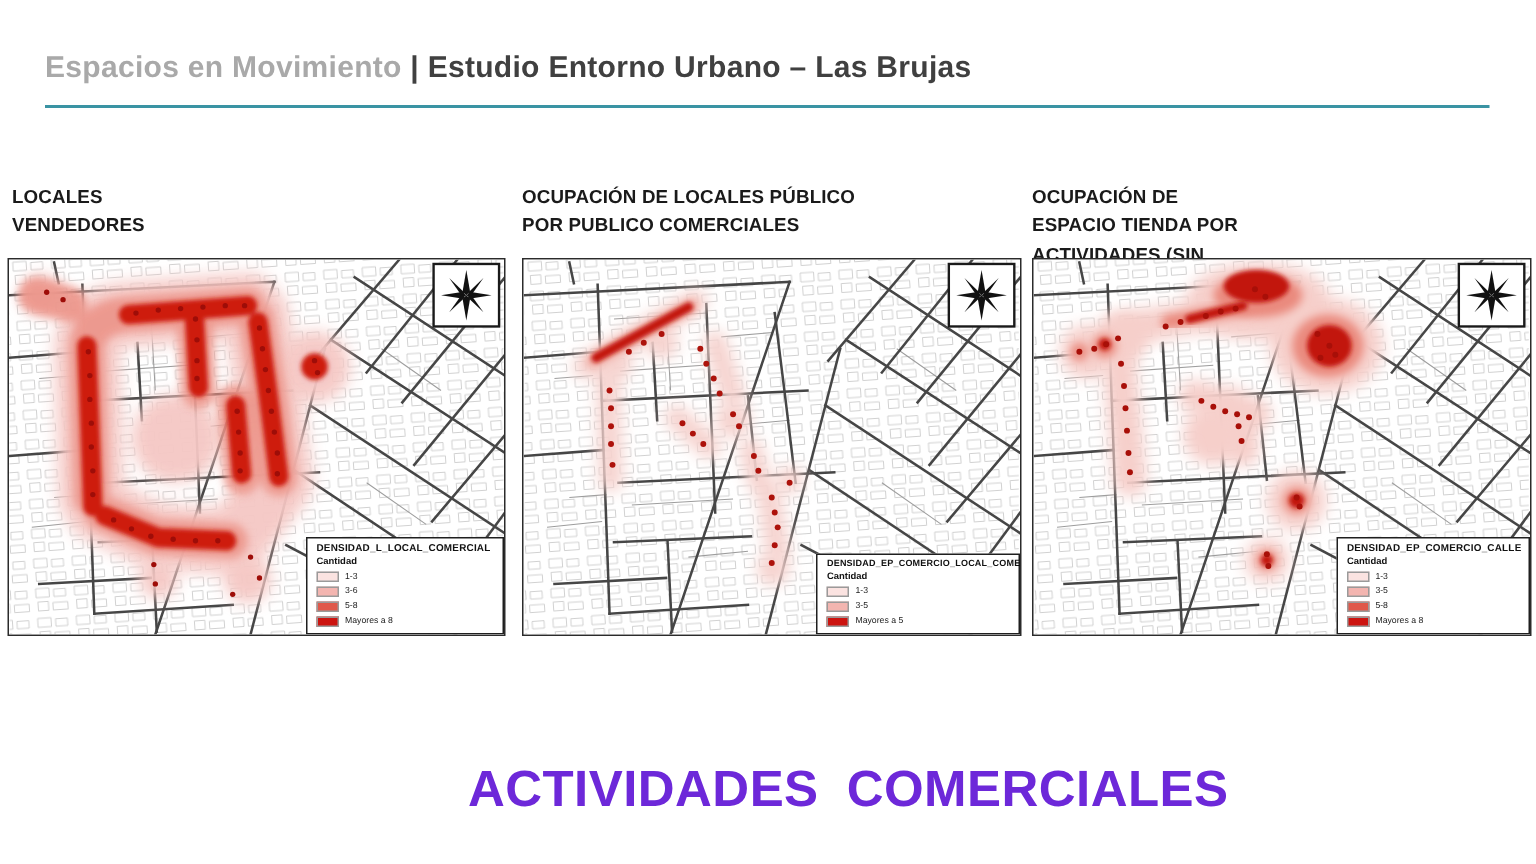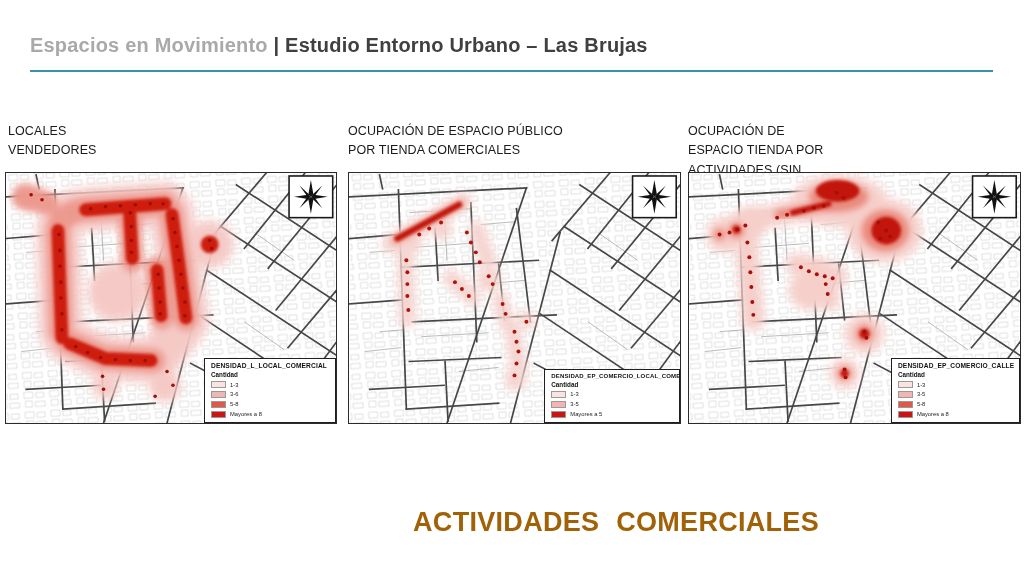--- a/index.html
+++ b/index.html
@@ -8,21 +8,21 @@
   .slide { position:relative; width:832px; height:576px; background:#fff; }
 
   
   .header-title { position:absolute; left:30px; top:34px; font-size:20px; font-weight:bold;
                   letter-spacing:0.2px; white-space:nowrap; }
   .header-title .light { color:#a9a9a9; }
   .header-title .dark  { color:#404040; }
   .header-rule { position:absolute; left:30px; top:70px; width:963px; height:2px; }
 
   
-  .map-title { position:absolute; top:122px; font-size:12.5px; font-weight:normal; color:#1a1a1a;
+  .map-title { position:absolute; top:122px; font-size:12.5px; font-weight:bold; color:#1a1a1a;
                line-height:1.55; letter-spacing:0.1px; }
   .map-title span { display:block; }
   #title-1 { left:8px; }  #title-2 { left:348px; }  #title-3 { left:688px; }
 
   
   .map-frame { position:absolute; top:172px; height:252px; border:1.5px solid #2b2b2b;
                background:#fff; overflow:hidden; }
   #panel-1 { left:5px;   width:332px; }
   #panel-2 { left:348px; width:333px; }
   #panel-3 { left:688px; width:333px; }
@@ -37,40 +37,40 @@
   .legend-title { font-size:6.6px; font-weight:bold; color:#111; white-space:nowrap;
                   letter-spacing:0.15px; }
   #panel-2 .legend-title { font-size:6px; }
   .legend-sub { font-size:6.3px; font-weight:bold; color:#111; margin-top:2px; }
   .legend-rows { margin-top:1px; }
   .legend-row { display:flex; align-items:center; gap:4px; margin-top:2.4px; }
   .swatch { width:15px; height:7.5px; border:0.5px solid #9a9a9a; flex:0 0 auto; }
   .legend-label { font-size:5.8px; color:#222; white-space:nowrap; }
 
   
-  .slide-caption { position:absolute; right:13px; top:507px; font-size:27px; font-weight:bold;
-                   color:#a16207; letter-spacing:0.3px; word-spacing:9px; white-space:nowrap;text-align:right; }
+  .slide-caption { position:absolute; right:13px; top:507px; font-size:34px; font-weight:bold;
+                   color:#6d28d9; letter-spacing:0.3px; word-spacing:9px; white-space:nowrap;text-align:right; }
 </style>
 </head>
 <body>
 
 <div class="slide">
 
   <div class="header-title">
     <span class="light">Espacios en Movimiento </span><span class="dark">| Estudio Entorno Urbano – Las Brujas</span>
   </div>
   <div class="header-rule" style="background: rgb(58, 147, 163);"></div>
 
   <h2 class="map-title" id="title-1">
     <span>LOCALES</span>
     <span>VENDEDORES</span>
   </h2>
   <h2 class="map-title" id="title-2">
-    <span>OCUPACIÓN DE ESPACIO PÚBLICO</span>
-    <span>POR TIENDA COMERCIALES</span>
+    <span>OCUPACIÓN DE LOCALES PÚBLICO</span>
+    <span>POR PUBLICO COMERCIALES</span>
   </h2>
   <h2 class="map-title" id="title-3">
     <span>OCUPACIÓN DE ESPACIO TIENDA POR</span>
     <span>ACTIVIDADES (SIN TIENDA)</span>
   </h2>
 
   <div class="map-frame" id="panel-1">
     <svg class="map-svg" viewBox="0 0 332 252">
       <defs>
         <pattern id="parcels" width="26" height="20" patternUnits="userSpaceOnUse" patternTransform="rotate(-4)">

